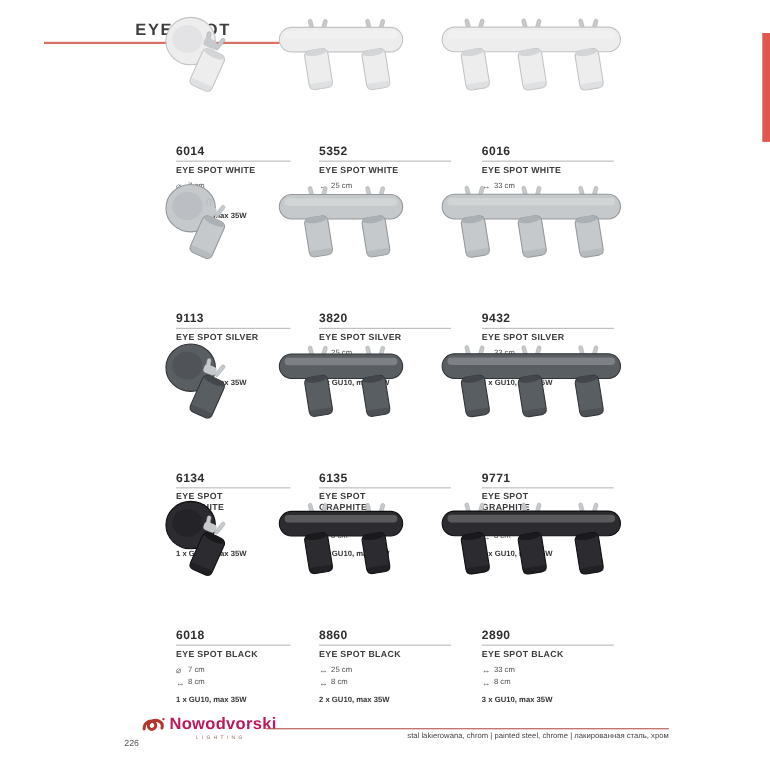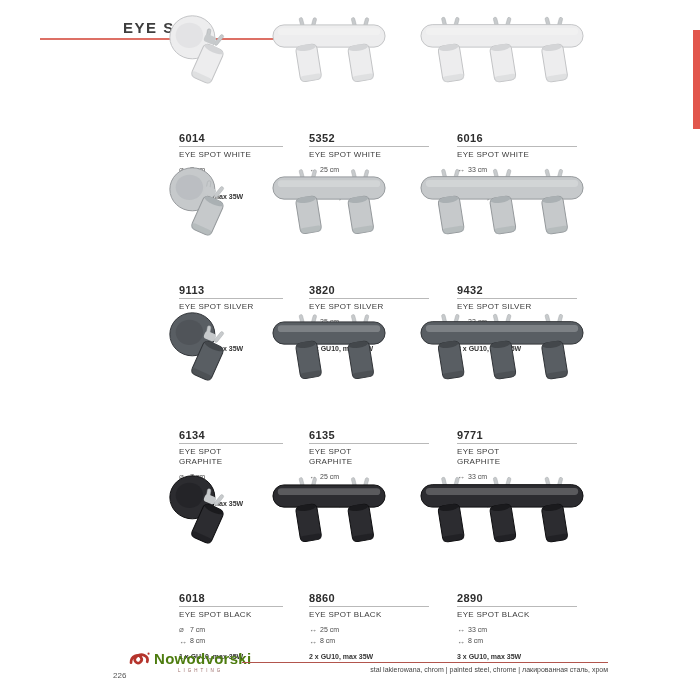--- a/index.html
+++ b/index.html
@@ -4,46 +4,46 @@
 <style>
   html,body{margin:0;padding:0;background:#fff;}
   .page{position:relative;width:700px;height:700px;background:#ffffff;overflow:hidden;
         font-family:"Liberation Sans",sans-serif;color:#3a3a3a;}
   
   .hdr-title{position:absolute;left:123px;top:19px;font-size:15px;font-weight:600;
              letter-spacing:1.5px;color:#3e3e3e;}
   .hdr-line{position:absolute;left:40px;top:38px;width:242px;height:2px;background:#dd7065;}
   .edge-bar{position:absolute;right:0;top:30px;width:7px;height:99px;background:#e2574d;}
   
-  .cell{position:absolute;width:132px;margin-left:19px;}
+  .cell{position:absolute;width:132px;}
   .col0{left:160px}.col1{left:290px}.col2{left:438px}
-  .row0{top:48px}.row1{top:200px}.row2{top:345px}.row3{top:508px}
+  .row0{top:48px}.row1{top:200px}.row2{top:345px}.row3{top:488px}
   .img{height:78px;margin-bottom:6px;display:flex;align-items:flex-end;}
   .col0 .img{margin-left:-16px;width:88px}
   .col1 .img{margin-left:-38px;width:116px}
   .col2 .img{margin-left:-38px;width:166px}
   .img svg{width:100%;display:block;}
   .f-white{--body:#ededee;--shade:#d4d5d7;--edge:#c2c3c5;}
   .f-silver{--body:#c6c9cb;--shade:#aab0b3;--edge:#94989b;}
   .f-graphite{--body:#595e63;--shade:#43474b;--edge:#303337;}
   .f-black{--body:#2c2c30;--shade:#1a1a1d;--edge:#0e0e10;}
   .page{--chrome:#c7cacc;}
   .pid{font-size:11px;font-weight:bold;color:#2d2d2d;letter-spacing:.4px;}
   .pdiv{height:1px;background:#b9b9b9;margin:2px 0 3px 0;width:104px;}
   .col1 .pdiv,.col2 .pdiv{width:120px;}
-  .pname{font-size:8px;font-weight:normal;letter-spacing:.3px;color:#3a3a3a;
+  .pname{font-size:8px;font-weight:bold;letter-spacing:.3px;color:#3a3a3a;
          width:86px;line-height:1.25;margin-bottom:4px;}
   .spec{display:flex;align-items:center;font-size:7px;color:#4c4c4c;line-height:1.45;}
   .spec .ic{width:11px;font-size:8px;color:#6a6a6a;}
   .lamp{font-size:7px;font-weight:bold;color:#333;margin-top:6px;}
   
   .pagenum{position:absolute;left:113px;top:671px;font-size:8px;color:#555;}
   .logo-ic{position:absolute;left:129px;top:651px;width:22px;height:18px;}
   .brand{position:absolute;left:154px;top:650px;font-size:15px;font-weight:bold;
-         color:#4d7c0f;letter-spacing:.3px;}
+         color:#be185d;letter-spacing:.3px;}
   .brand-sub{position:absolute;left:178px;top:668px;font-size:4.5px;letter-spacing:3px;
              color:#9a6a66;}
   .foot-rule{position:absolute;left:242px;top:662px;width:366px;height:1px;background:#b2554d;}
   .materials{position:absolute;left:360px;top:666px;width:248px;text-align:right;
              font-size:7px;color:#444;}
 </style>
 </head>
 <body>
 
 <div class="page">

